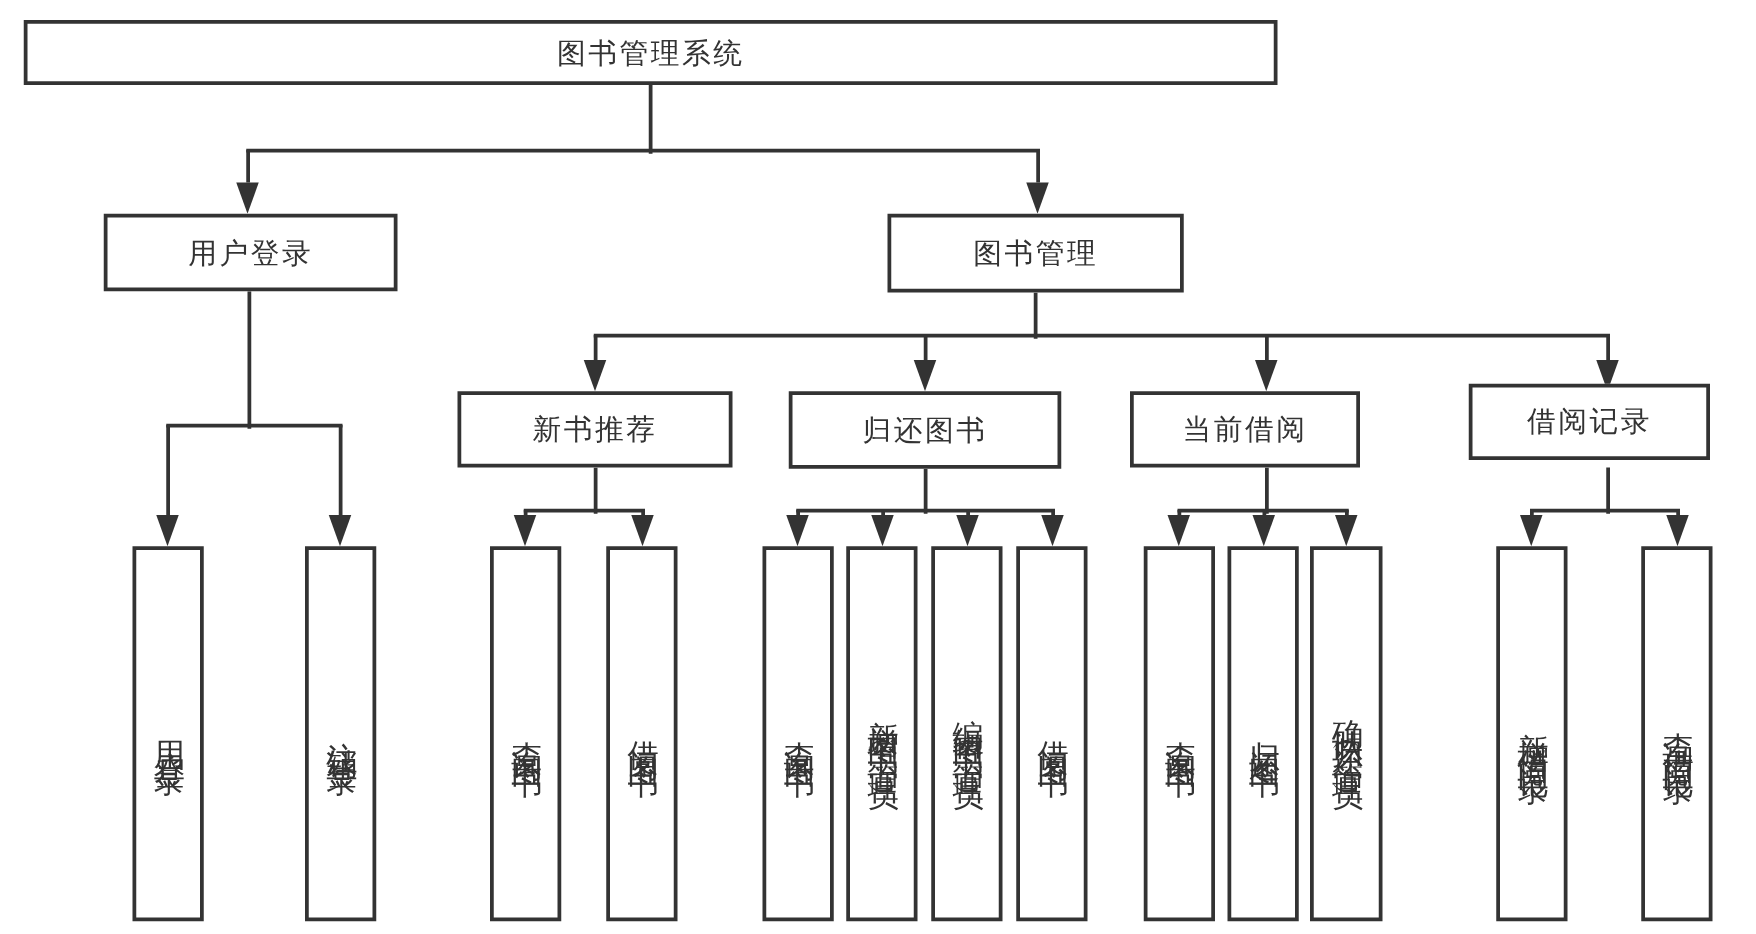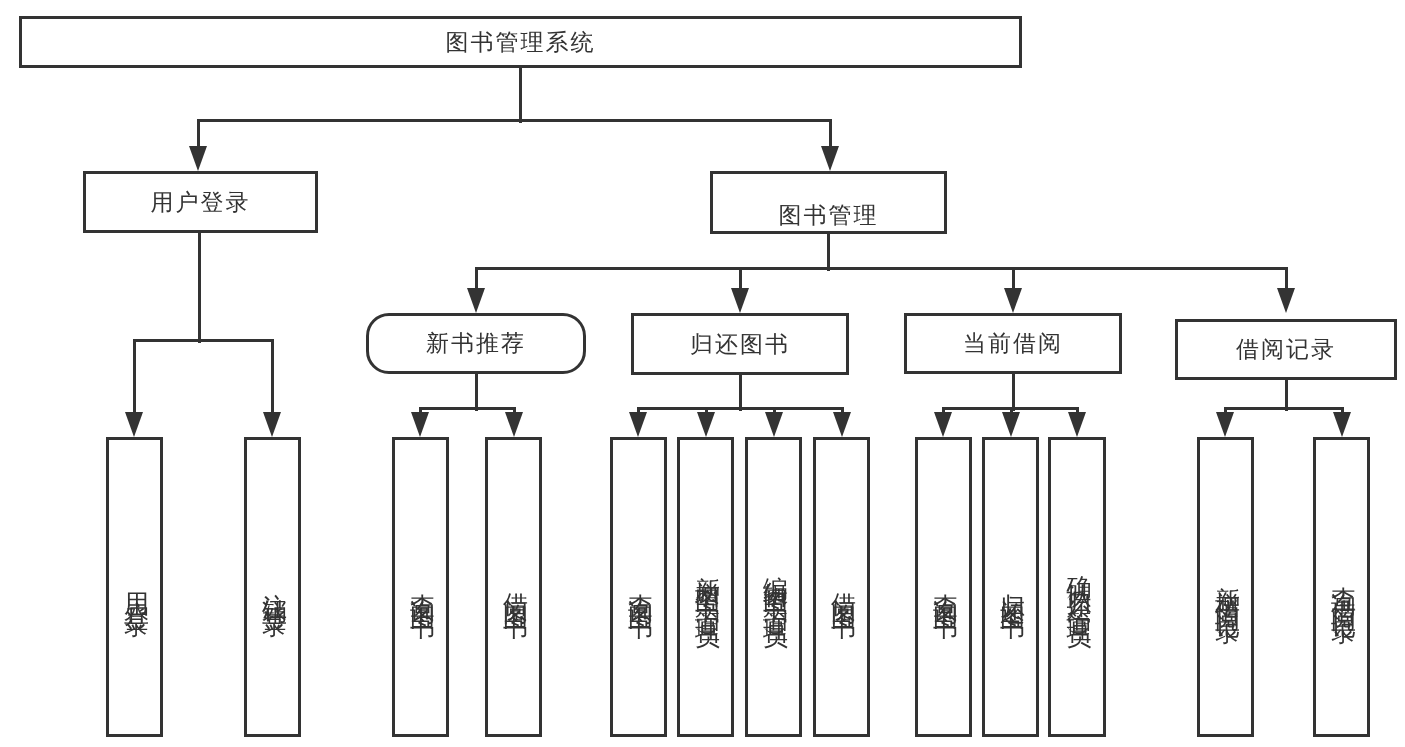--- a/index.html
+++ b/index.html
@@ -1,21 +1,21 @@
 <!DOCTYPE html>
 <html><head>
 <meta charset="utf-8">
 <style>
   html, body { margin: 0; padding: 0; background: #ffffff; }
   .canvas {
     position: relative;
     width: 1405px;
     height: 747px;
     background: #ffffff;
-    font-family: Liberation Mono, monospace;
+    font-family: Liberation Sans, sans-serif;
     overflow: hidden;
   }
   .box {
     position: absolute;
     box-sizing: border-box;
     border: 3px solid #333333;
     background: #ffffff;
     display: flex;
     align-items: center;
     justify-content: center;
@@ -114,34 +114,34 @@
       <div class="arrowhead" style="left: 1333px; top: 412px;"></div>
     </div>
 
   <div class="box hbox" style="left:19px; top:16px; width:1003px; height:52px;">
     <span class="label">图书管理系统</span>
   </div>
 
   <div class="box hbox" style="left:83px; top:171px; width:235px; height:62px;">
     <span class="label">用户登录</span>
   </div>
-  <div class="box hbox" style="left:710px; top:171px; width:237px; height:63px;align-items:flex-end;">
+  <div class="box hbox" style="left:710px; top:171px; width:237px; height:63px;">
     <span class="label">图书管理</span>
   </div>
 
-  <div class="box hbox" style="left:366px; top:313px; width:220px; height:61px;border-radius:23px;">
+  <div class="box hbox" style="left:366px; top:313px; width:220px; height:61px;">
     <span class="label">新书推荐</span>
   </div>
   <div class="box hbox" style="left:631px; top:313px; width:218px; height:62px;">
     <span class="label">归还图书</span>
   </div>
-  <div class="box hbox" style="left:904px; top:313px; width:218px; height:61px;">
+  <div class="box hbox" style="left:904px; top:313px; width:184px; height:61px;">
     <span class="label">当前借阅</span>
   </div>
-  <div class="box hbox" style="left:1175px; top:319px; width:222px; height:61px;">
+  <div class="box hbox" style="left:1175px; top:307px; width:193px; height:61px;">
     <span class="label">借阅记录</span>
   </div>
 
   <div class="box vbox" style="left:106px; top:437px; width:57px; height:300px;">
     <span class="label">用户登录</span>
   </div>
   <div class="box vbox" style="left:244px; top:437px; width:57px; height:300px;">
     <span class="label">注销登录</span>
   </div>
 

